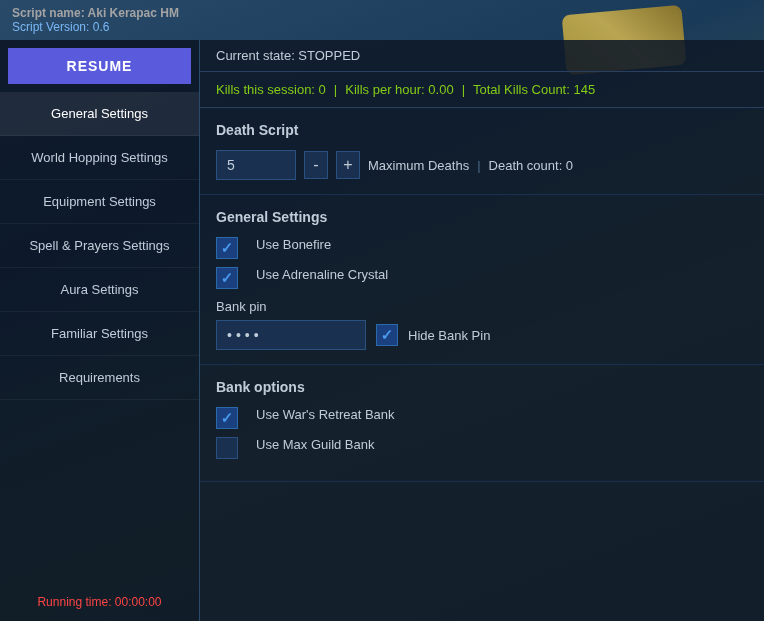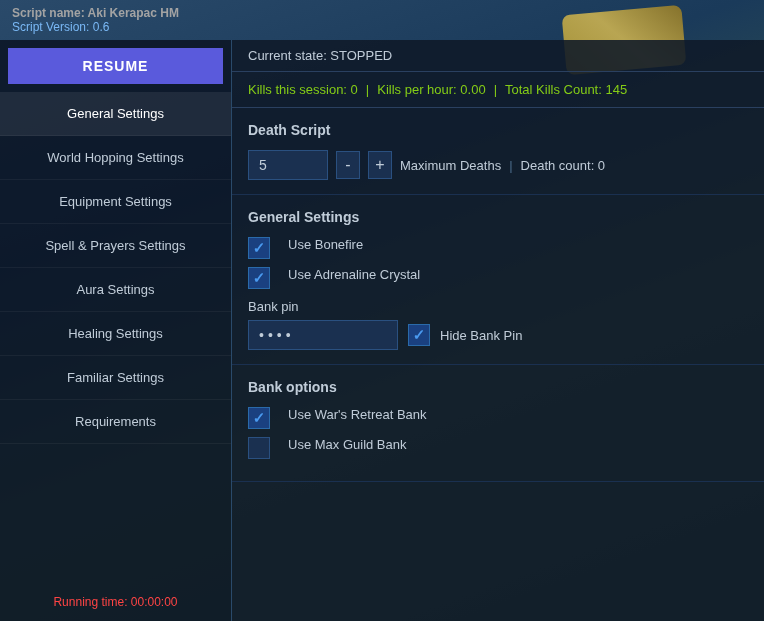--- a/index.html
+++ b/index.html
@@ -68,21 +68,21 @@
 
     
     .main-layout {
       display: flex;
       flex: 1;
       overflow: hidden;
     }
 
     
     .sidebar {
-      width: 232px;
+      width: 200px;
       background: rgba(10, 20, 35, 0.85);
       display: flex;
       flex-direction: column;
       border-right: 1px solid #2a4a6a;
       flex-shrink: 0;
     }
 
     .resume-btn {
       margin: 8px;
       padding: 10px;
@@ -298,21 +298,20 @@
   <div class="main-layout">
 
     <div class="sidebar">
       <button class="resume-btn">RESUME</button>
 
       <div class="nav-item active">General Settings</div>
       <div class="nav-item">World Hopping Settings</div>
       <div class="nav-item">Equipment Settings</div>
       <div class="nav-item">Spell &amp; Prayers Settings</div>
       <div class="nav-item">Aura Settings</div>
-      <div class="nav-item">Healing Settings</div>
       <div class="nav-item">Familiar Settings</div>
       <div class="nav-item">Requirements</div>
 
       <div class="running-time">Running time: 00:00:00</div>
     </div>
 
     <div class="content">
 
       <div class="status-bar">
         <span>Current state: STOPPED</span>

